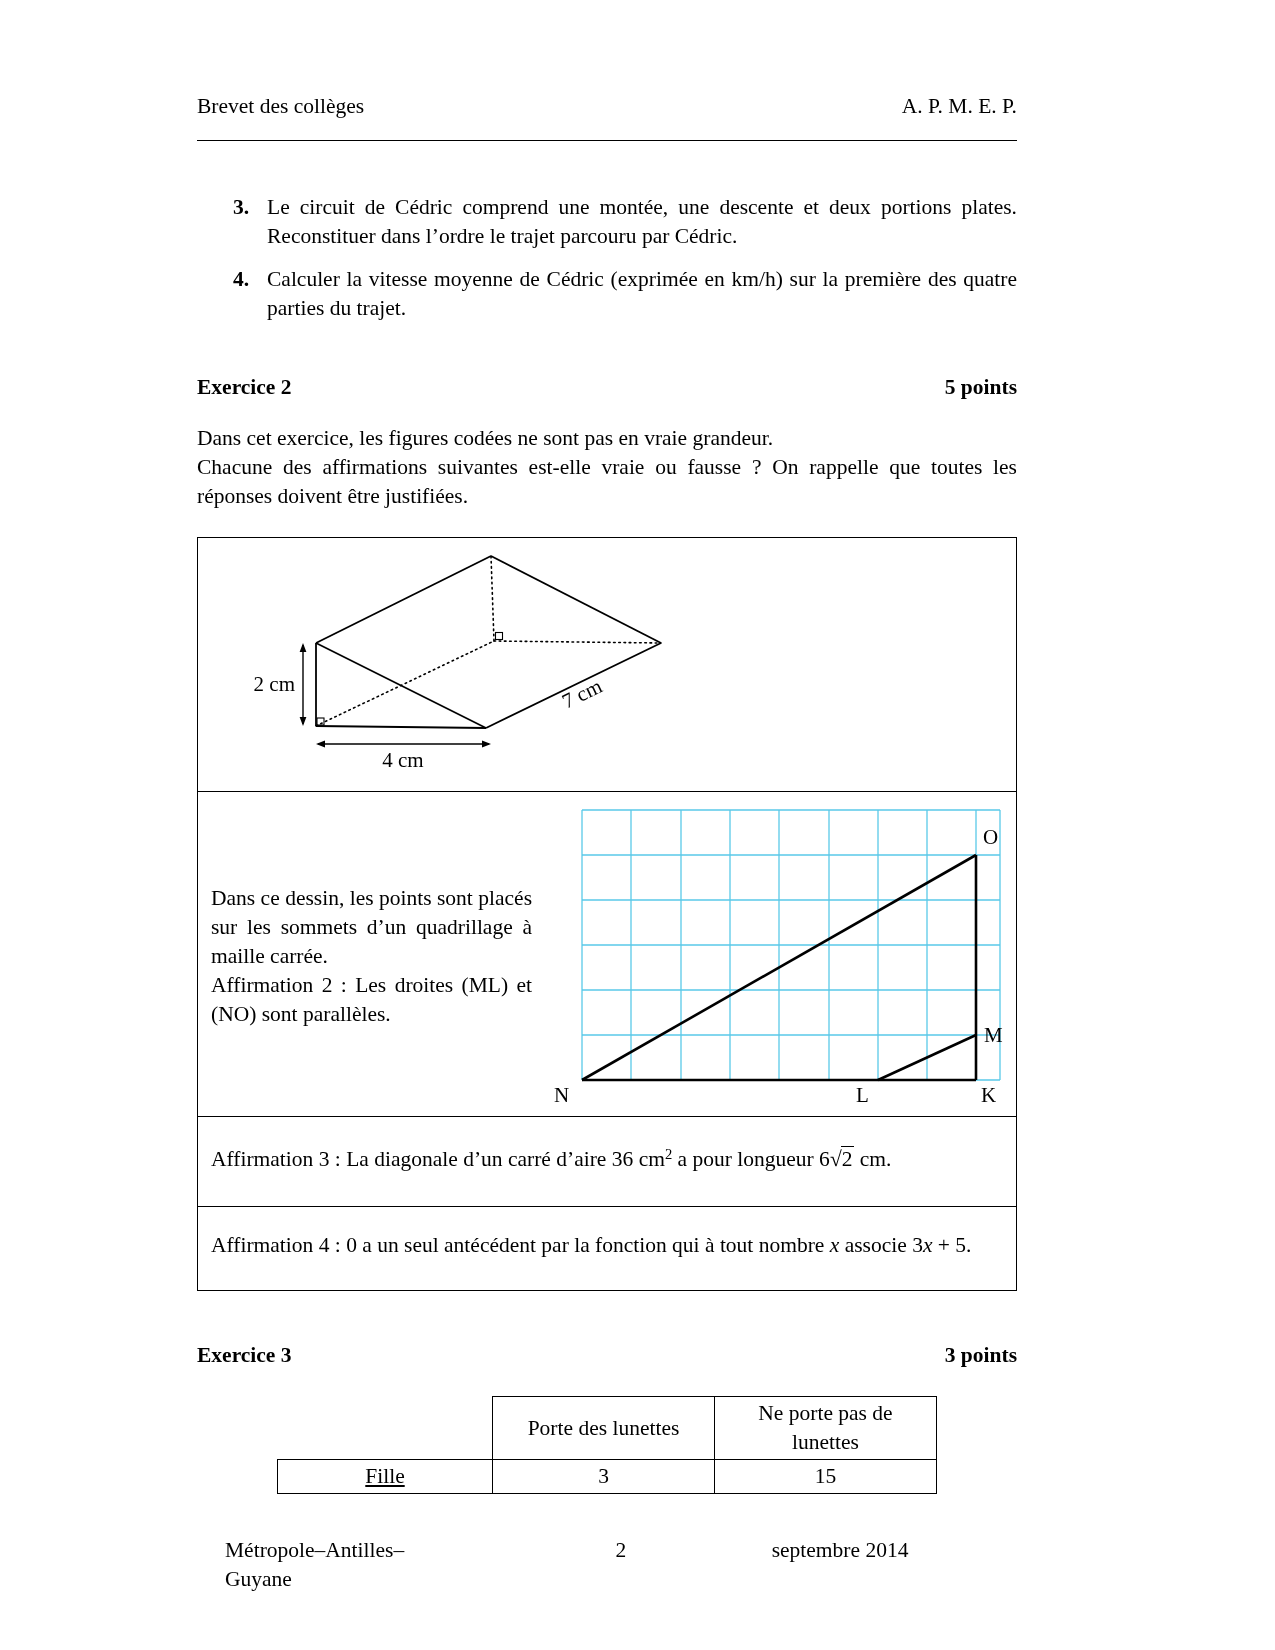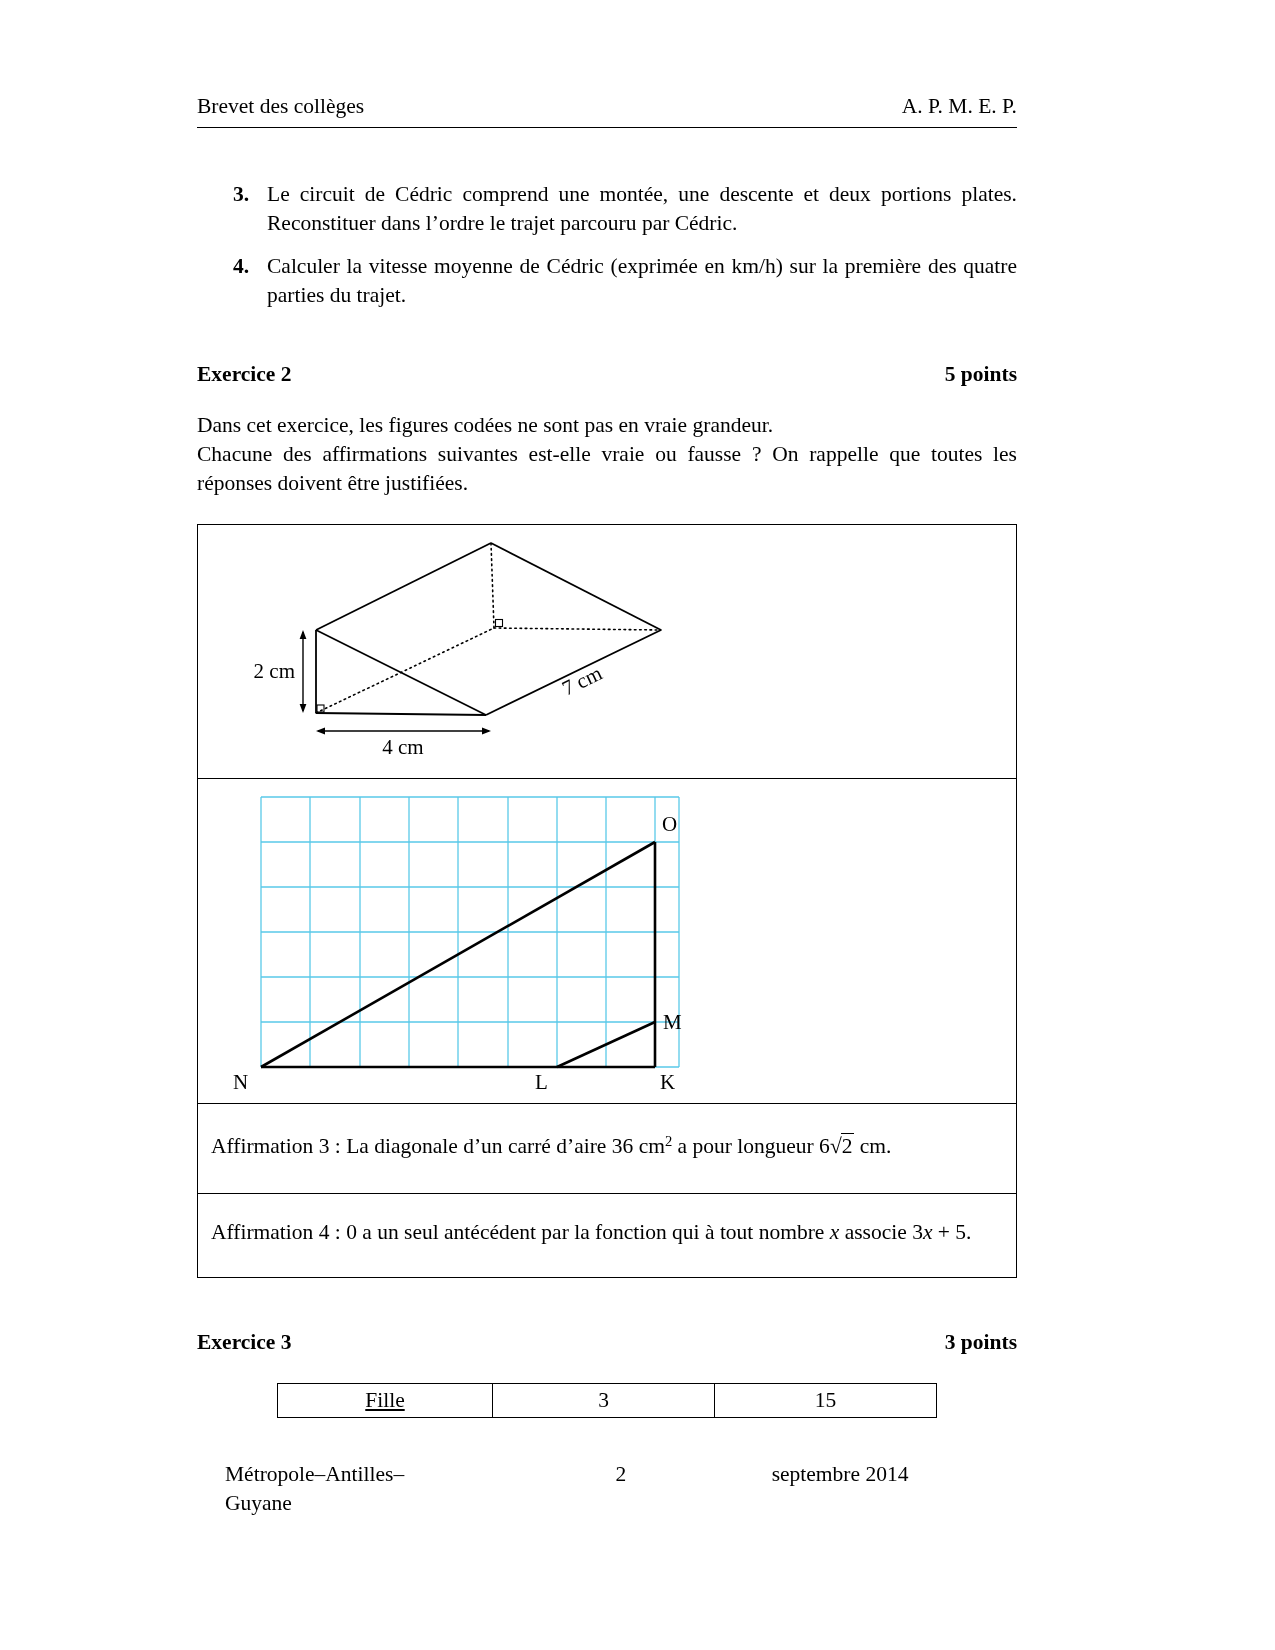--- a/index.html
+++ b/index.html
@@ -5,21 +5,21 @@
   * { margin:0; padding:0; box-sizing:border-box; }
   html,body { background:#ffffff; }
   body {
     width:1275px; height:1650px; position:relative;
     font-family:"Liberation Serif","DejaVu Serif",serif;
     color:#000; font-size:21.5px; line-height:29px;
   }
   .page { padding:92px 258px 0 197px; }
   .b { font-weight:normal; }
   .header { display:flex; justify-content:space-between; align-items:baseline;
-            border-bottom:1.6px solid #000; padding-bottom:6px; }
+            border-bottom:1.6px solid #000; padding-bottom:19px; }
   .item { display:flex; margin-top:52px; padding-left:36px; }
   .item + .item { margin-top:14px; }
   .item .num { font-weight:bold; width:34px; flex:0 0 34px; }
   .item .itext { flex:1; text-align:justify; }
   .ex-head { display:flex; justify-content:space-between; font-weight:bold; margin-top:50px; }
   p.intro { margin-top:22px; text-align:justify; }
   p.intro2 { margin-top:0; text-align:justify; }
   .bigbox { border:1.6px solid #000; margin-top:26px; }
   .boxrow { border-bottom:1.6px solid #000; }
   .boxrow:last-child { border-bottom:none; }
@@ -108,20 +108,24 @@
             <polygon points="240,196 231,192.6 231,199.4" fill="#000"></polygon>
           </g>
           <text x="44" y="143" text-anchor="end">2 cm</text>
           <text x="152" y="219" text-anchor="middle">4 cm</text>
           <text transform="translate(334,152) rotate(-26)" text-anchor="middle">7 cm</text>
         </svg>
       </div>
     </div>
 
     <div class="boxrow row2 row-flex">
+      <div class="aff2-text">
+        <p>Dans ce dessin, les points sont placés sur les sommets d’un quadrillage à maille carrée.</p>
+        <p><span class="b">Affirmation 2 :</span><span> Les droites (ML) et (NO) sont parallèles.</span></p>
+      </div>
       <div class="fig2">
         <svg width="462" height="308" viewBox="-32 -10 462 308">
           <g stroke="#59c9e8" stroke-width="1.3">
             <line x1="2" y1="2" x2="2" y2="272"></line>
             <line x1="51" y1="2" x2="51" y2="272"></line>
             <line x1="101" y1="2" x2="101" y2="272"></line>
             <line x1="150" y1="2" x2="150" y2="272"></line>
             <line x1="199" y1="2" x2="199" y2="272"></line>
             <line x1="249" y1="2" x2="249" y2="272"></line>
             <line x1="298" y1="2" x2="298" y2="272"></line>
@@ -163,20 +167,25 @@
 
   </div>
 
   <div class="ex-head">
     <span>Exercice 3</span>
     <span>3 points</span>
   </div>
 
   <table class="med">
     <tbody>
+        <tr class="hdr">
+      <td class="c1 corner"></td>
+      <td class="c2">Porte des lunettes</td>
+      <td class="c3">Ne porte pas de lunettes</td>
+    </tr>
     <tr class="datarow">
       <td class="c1">Fille</td>
       <td class="c2">3</td>
       <td class="c3">15</td>
     </tr>
   </tbody>
     </table>
 
   <div class="footer">
     <span>Métropole–Antilles–Guyane</span>

